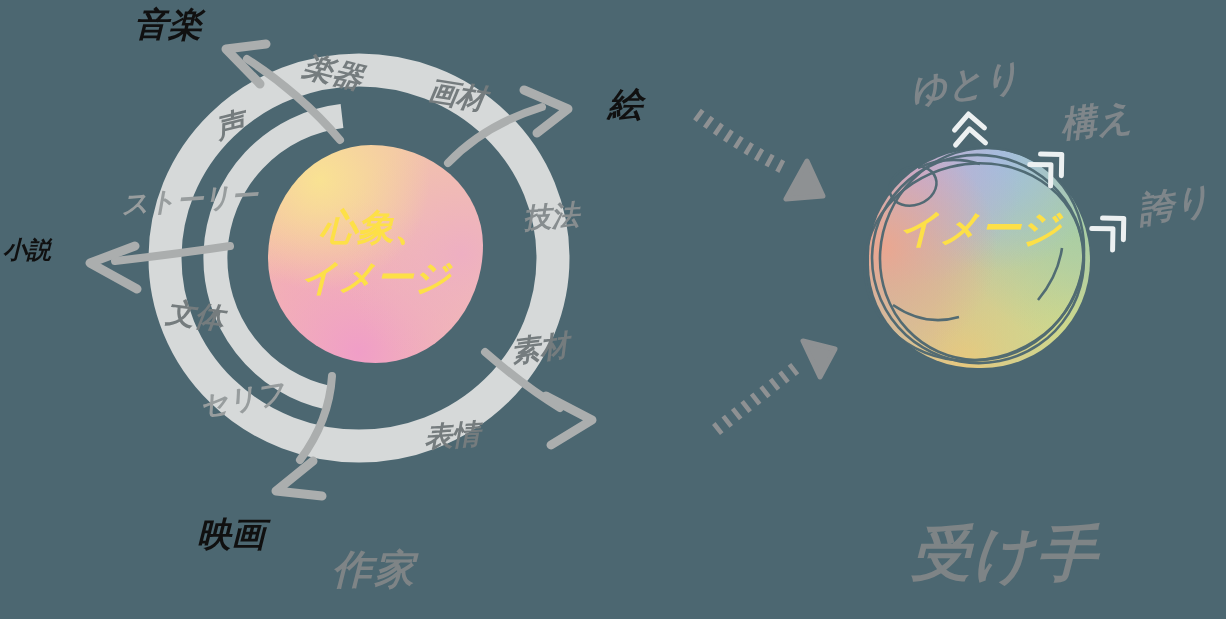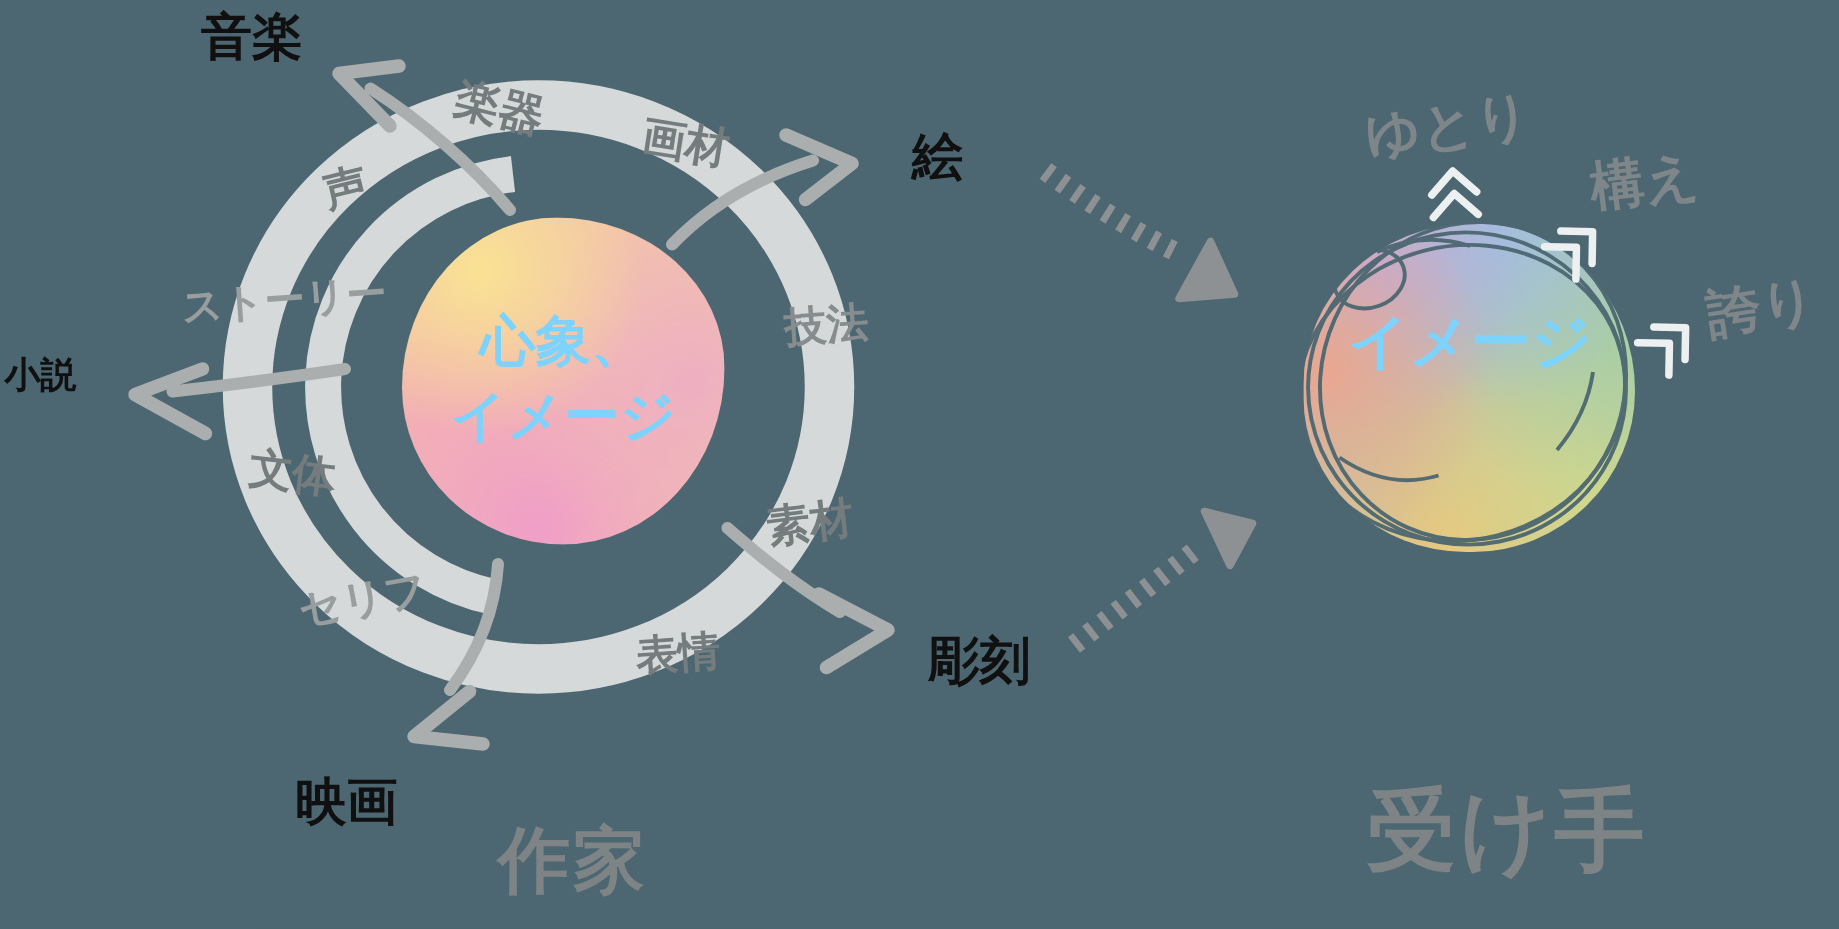--- a/index.html
+++ b/index.html
@@ -1,17 +1,17 @@
 <!DOCTYPE html>
 <html><head>
 <meta charset="utf-8">
 <style>
   html,body{margin:0;padding:0;background:#4c6771;}
   #stage{position:relative;width:1226px;height:619px;background:#4c6771;overflow:hidden;
-         font-family:"DejaVu Sans","Liberation Sans",sans-serif;}
+         font-family:"DejaVu Sans","Liberation Sans",sans-serif;font-style:italic;}
   .blob{position:absolute;z-index:1;}
   #left-blob{left:268px;top:145px;width:215px;height:218px;
     border-radius:48% 52% 50% 50% / 52% 46% 54% 48%;
     background:
       radial-gradient(circle at 24% 16%, #f9e293 0%, rgba(249,226,147,0) 45%),
       radial-gradient(circle at 90% 50%, #eeafc2 0%, rgba(238,175,194,0) 55%),
       radial-gradient(circle at 42% 95%, #f09ec7 0%, rgba(240,158,199,0) 62%),
       radial-gradient(circle at 8% 62%, #f3b4b0 0%, rgba(243,180,176,0) 50%),
       #f2c3ab;}
   #right-blob{left:869px;top:149px;width:221px;height:219px;
@@ -23,23 +23,23 @@
       radial-gradient(circle at 96% 33%, rgba(166,207,163,.9) 0%, rgba(166,207,163,0) 48%),
       radial-gradient(circle at 92% 80%, rgba(212,220,133,.9) 0%, rgba(212,220,133,0) 52%),
       radial-gradient(circle at 45% 98%, rgba(238,197,121,.95) 0%, rgba(238,197,121,0) 58%),
       #b6c3b4;}
   svg.layer{position:absolute;left:0;top:0;z-index:2;}
   .txt{position:absolute;z-index:3;font-weight:bold;white-space:nowrap;transform-origin:center;}
   .lbl{font-size:34px;color:#101010;}
   .ring-word{font-size:29px;color:#757c7e;}
   .ring-word.mid{color:#878d8f;}
   .ring-word.light{color:#989d9e;font-size:27px;}
-  .role{font-size:48px;color:#7e8486;letter-spacing:2px;}
+  .role{font-size:40px;color:#7e8486;letter-spacing:2px;}
   .attitude{font-size:36px;color:#7f868a;}
-  .blob-caption{position:absolute;z-index:3;font-weight:bold;color:#7dd3fc;text-align:center;}
+  .blob-caption{position:absolute;z-index:3;font-weight:bold;color:#fde047;text-align:center;}
   #left-caption{left:263px;top:203px;width:225px;font-size:37px;line-height:1.35;}
   #right-caption{left:868px;top:200px;width:224px;font-size:40px;line-height:1.42;}
 </style>
 </head>
 <body>
 
 <div id="stage">
 
   <div class="blob" id="left-blob"></div>
   <div class="blob" id="right-blob"></div>
@@ -105,21 +105,20 @@
       <g transform="translate(1118,224) rotate(46)">
         <path d="M-15 7 L0 -8 L15 7"></path>
           <path d="M-15 22 L0 7 L15 22"></path>
       </g>
     </g>
   </svg>
 
   <span class="txt lbl" style="left:134px;top:2px;">音楽</span>
   <span class="txt lbl" style="left:608px;top:82px;">絵</span>
   <span class="txt lbl" style="left:3px;top:234px;font-size:24px;">小説</span>
-  <span class="txt lbl" style="left:619px;top:418px;">彫刻</span>
   <span class="txt lbl" style="left:197px;top:512px;">映画</span>
 
   <span class="txt ring-word" style="left:303px;top:52px;font-size:30px;transform:rotate(14deg);">楽器</span>
   <span class="txt ring-word" style="left:428px;top:76px;transform:rotate(9deg);">画材</span>
   <span class="txt ring-word" style="left:216px;top:106px;transform:rotate(-14deg);">声</span>
   <span class="txt ring-word light" style="left:121px;top:182px;transform:rotate(-4deg);">ストーリー</span>
   <span class="txt ring-word mid" style="left:523px;top:198px;font-size:28px;transform:rotate(-4deg);">技法</span>
   <span class="txt ring-word" style="left:166px;top:296px;transform:rotate(7deg);">文体</span>
   <span class="txt ring-word light" style="left:199px;top:381px;font-size:28px;transform:rotate(-10deg);">セリフ</span>
   <span class="txt ring-word" style="left:511px;top:329px;transform:rotate(-7deg);">素材</span>

